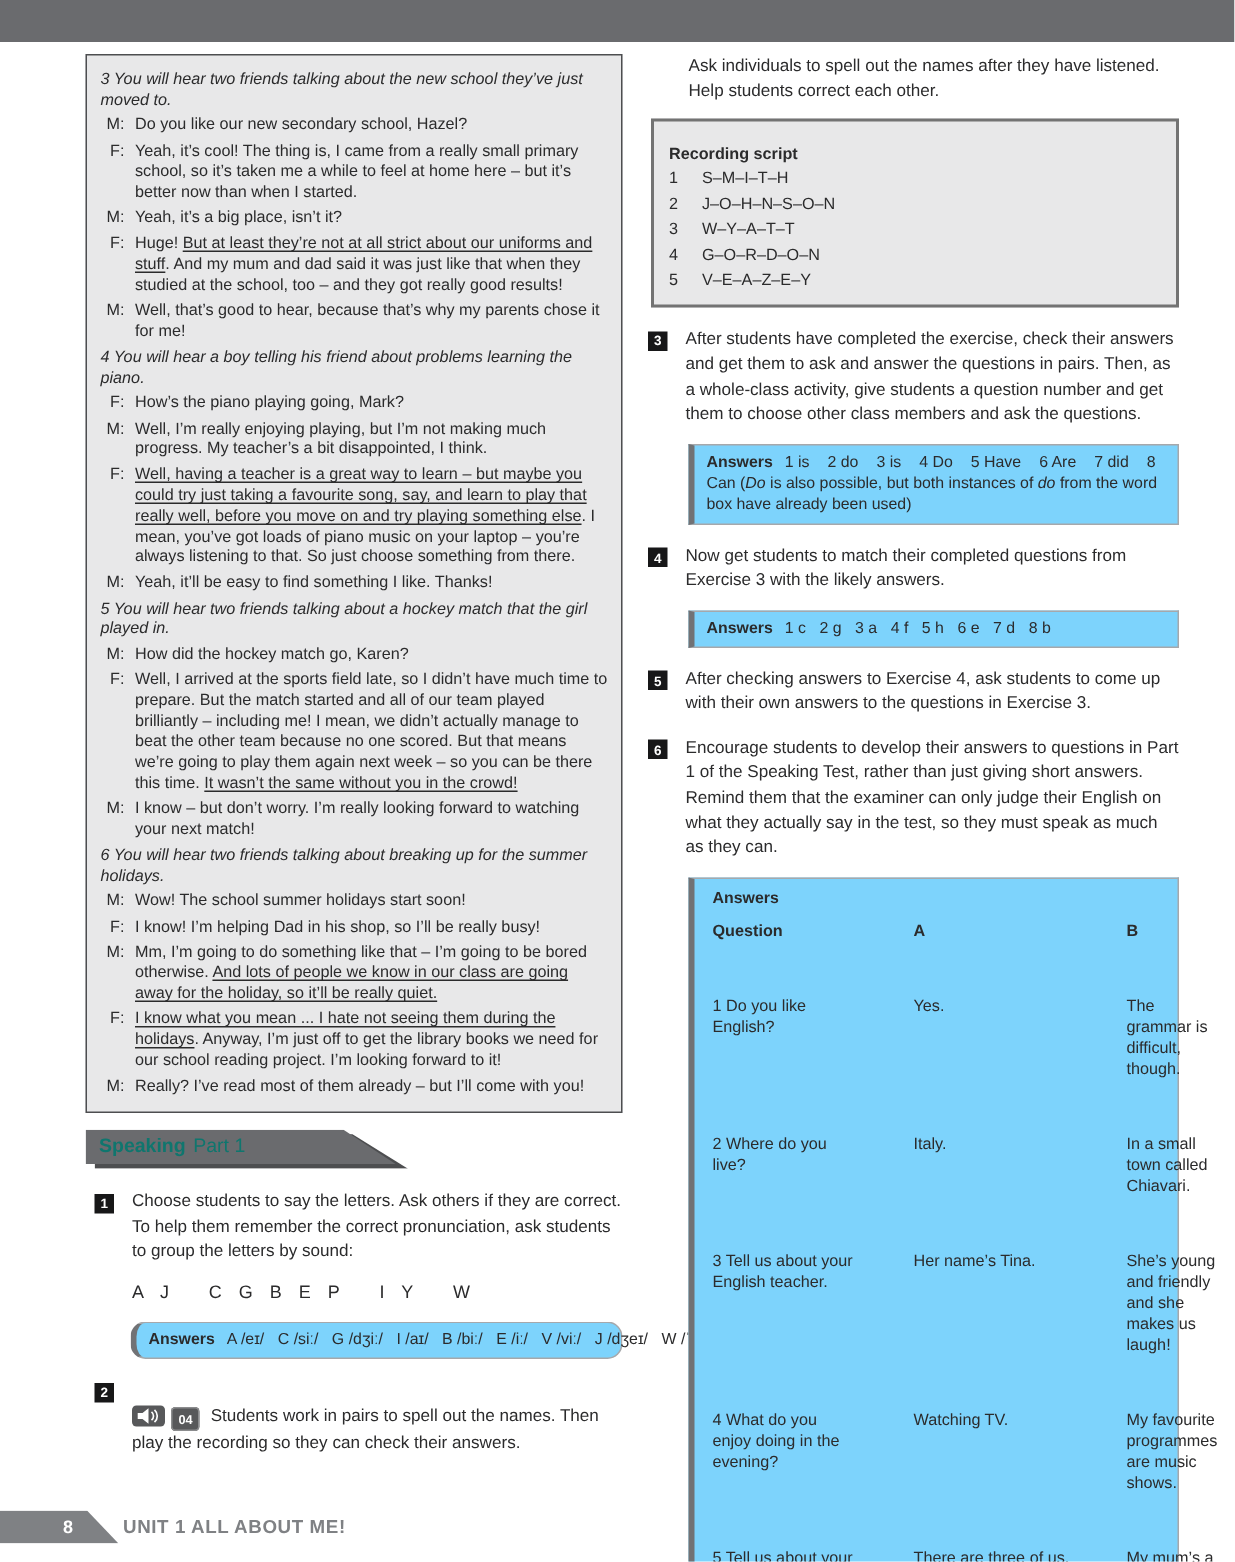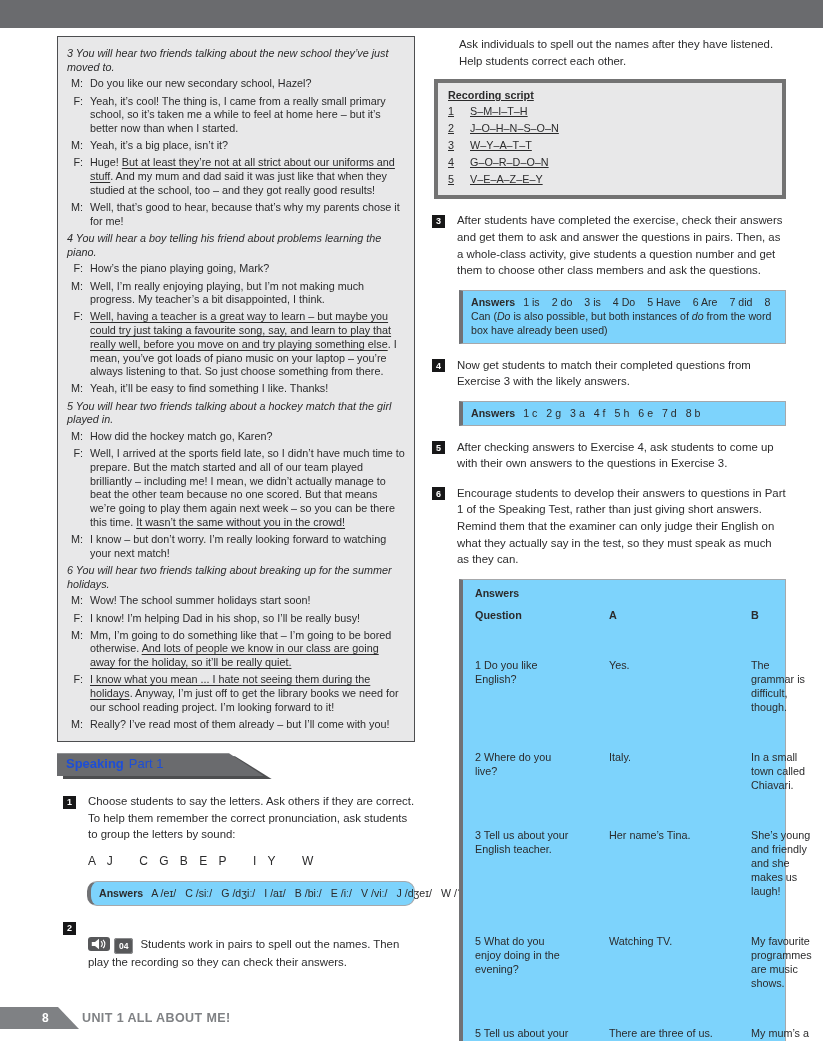--- a/index.html
+++ b/index.html
@@ -22,21 +22,21 @@
   .dialogue-box .line{display:flex;margin:0 0 3.5px 0;}
   .dialogue-box .spk{min-width:16px;text-align:right;margin-right:7px;flex-shrink:0;}
   .dialogue-box .u{text-decoration:underline;text-underline-offset:2px;}
 
   
   .banner{position:relative;height:27px;margin-top:11px;}
   .banner-shadow{position:absolute;left:6px;top:3px;width:215px;height:23px;background:#4d4e50;
     clip-path:polygon(0 0,172px 0,209px 100%,0 100%);}
   .banner-face{position:absolute;left:0;top:0;width:215px;height:23px;background:#6a6b6e;
     clip-path:polygon(0 0,172px 0,207px 100%,0 100%);}
-  .banner-text{position:absolute;left:9px;top:3px;color:#1d4ed8;font-size:13px;}
+  .banner-text{position:absolute;left:9px;top:3px;color:#0f766e;font-size:13px;}
   .banner-text .bb{font-weight:800;margin-right:5px;}
 
   
   .step{display:flex;gap:12px;margin-top:13px;}
   .col-left .step{padding-left:6px;}
   .numbox{width:13px;height:13px;background:#171718;color:#fff;font-size:9px;font-weight:bold;
     display:flex;align-items:center;justify-content:center;flex-shrink:0;margin-top:2.5px;}
   .step-body{font-size:11.4px;line-height:1.45;}
   .step-body p{margin:0;}
 
@@ -50,21 +50,21 @@
   }
   .ans-label{font-weight:bold;margin-right:8px;}
   .ansbox .item{margin-right:9px;white-space:nowrap;}
   .ansbox .gap{margin-right:12px;white-space:nowrap;}
   .ansbox .i{font-style:italic;}
   .col-left .ansbox{margin-left:30px;border-radius:10px;}
   .col-right .ansbox{margin-left:27px;}
 
   
   .cont-text{margin:0 0 0 27px;font-size:11.4px;line-height:1.45;}
-  .recbox{margin:10px 0 0 2px;background:#e8e8e9;border:4px solid #737373;padding:4px 10px 7px 10px;text-decoration:underline;}
+  .recbox{margin:10px 0 0 2px;background:#e8e8e9;border:2px solid #737373;padding:14px 10px 7px 10px;}
   .rec-title{margin:0;font-weight:bold;font-size:10.8px;line-height:1.5;}
   .rec-line{display:flex;font-size:10.8px;line-height:1.58;}
   .rec-num{width:22px;flex-shrink:0;}
 
   
   .table-box{padding:6px 10px 12px 12px;}
   .ans-table{display:grid;grid-template-columns:98px 106px 1fr;column-gap:8px;row-gap:10px;
     font-size:10.8px;line-height:1.3;margin-top:8px;gap:36px;}
   .ans-table .hd{font-weight:bold;}
 
@@ -270,21 +270,21 @@
           <div class="hd">B</div>
           <div>1 Do you like English?</div>
           <div>Yes.</div>
           <div>The grammar is difficult, though.</div>
           <div>2 Where do you live?</div>
           <div>Italy.</div>
           <div>In a small town called Chiavari.</div>
           <div>3 Tell us about your English teacher.</div>
           <div>Her name’s Tina.</div>
           <div>She’s young and friendly and she makes us laugh!</div>
-          <div>5 What do you enjoy doing in the evening?</div>
+          <div>4 What do you enjoy doing in the evening?</div>
           <div>Watching TV.</div>
           <div>My favourite programmes are music shows.</div>
           <div>5 Tell us about your family.</div>
           <div>There are three of us.</div>
           <div>My mum’s a nurse and my dad works in an office.</div>
         </div>
     </div>
   </div>
 </div>
 

